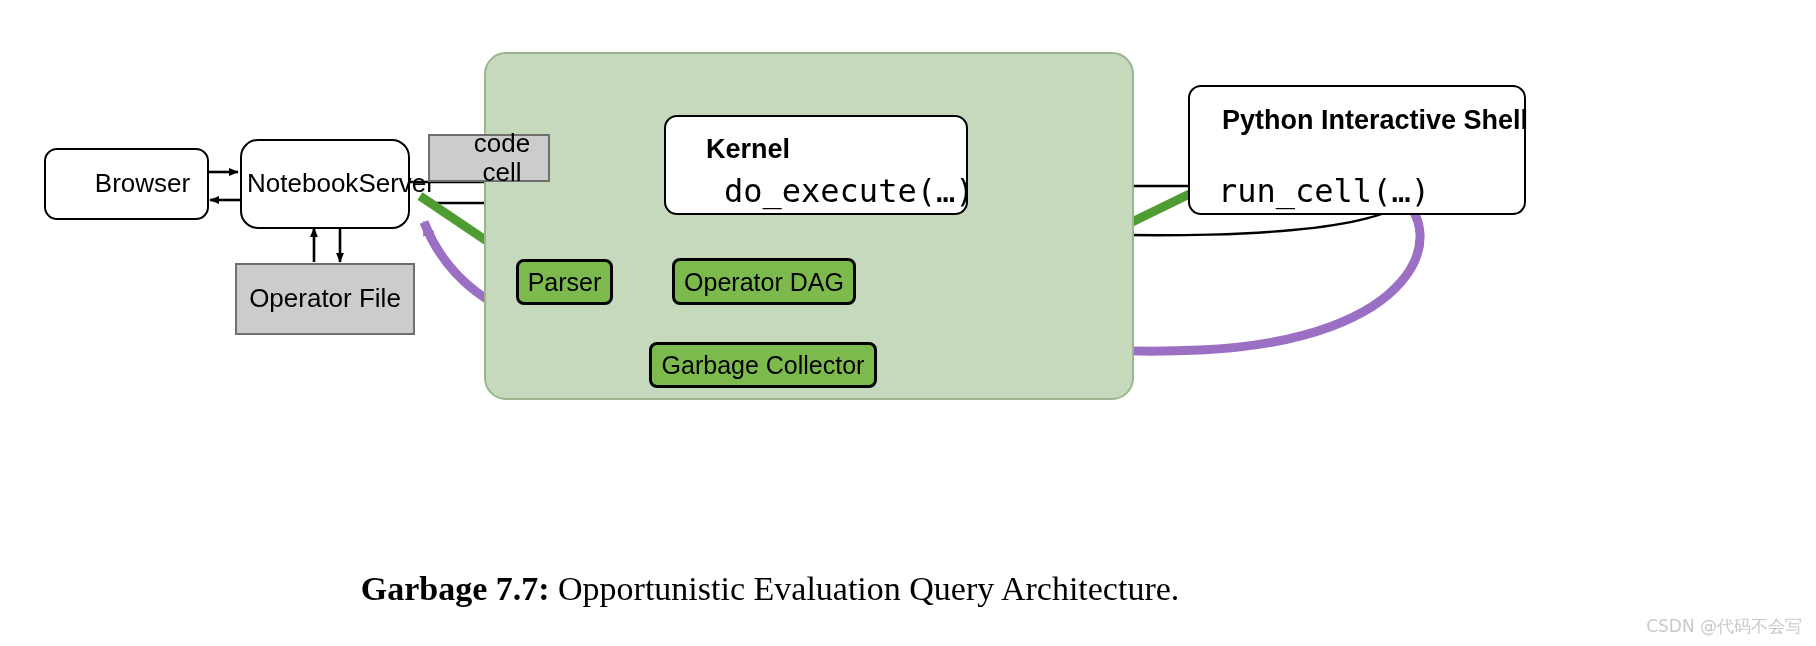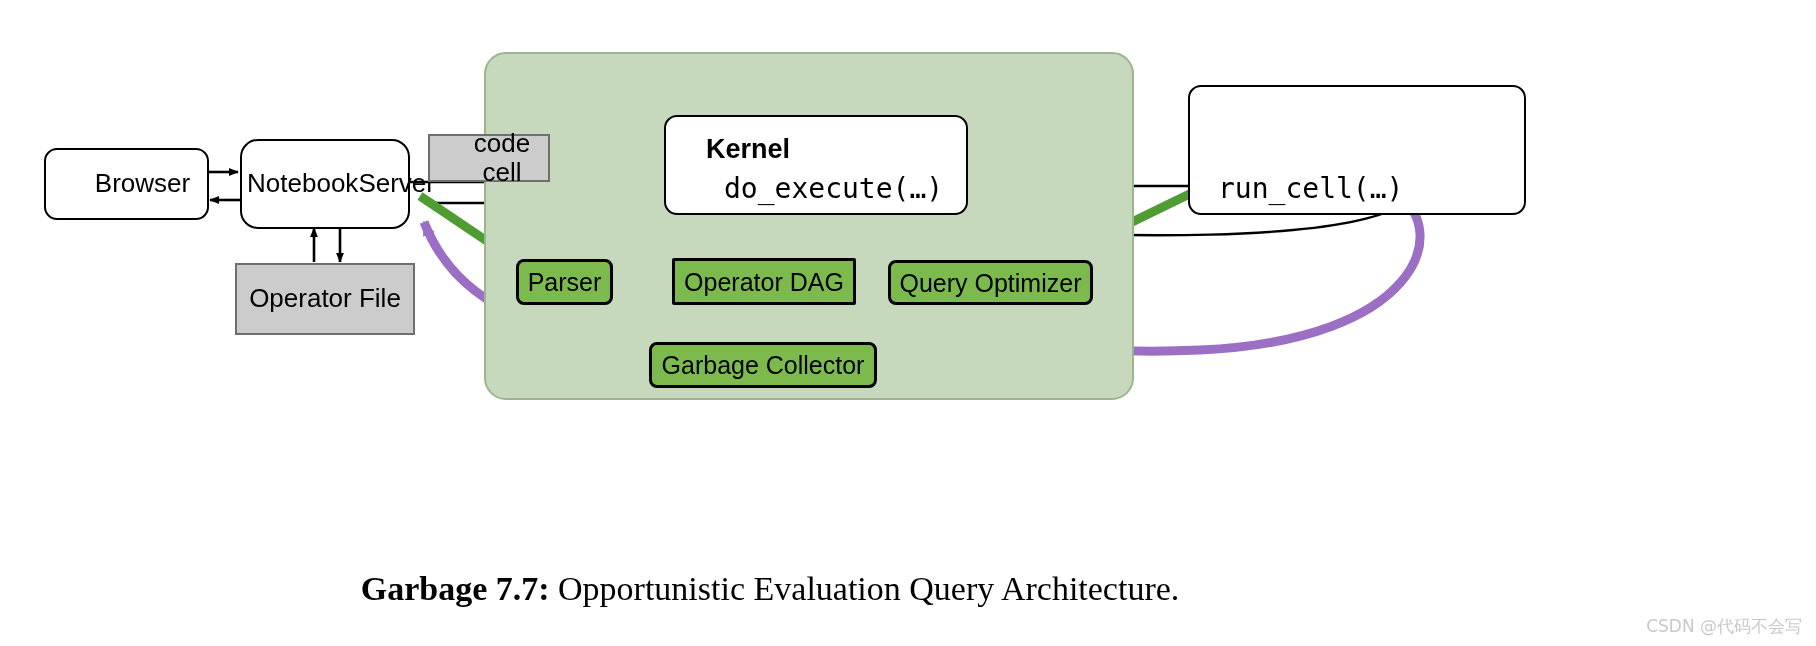--- a/index.html
+++ b/index.html
@@ -45,21 +45,21 @@
     background: #cccccc;
     border: 2.2px solid #6f6f6f;
     font-size: 26px;
   }
   .green-node {
     background: #7cba4e;
     border: 3px solid #000000;
     font-size: 25px;
   }
   .green-node.rounded { border-radius: 8px; }
-  .green-node.square  { border-radius: 2px; align-items: center; }
+  .green-node.square  { border-radius: 8px; align-items: center; }
   .group-box {
     position: absolute;
     box-sizing: border-box;
     background: #c6d9bd;
     border: 2.4px solid #9bb58f;
     border-radius: 22px;
   }
   .group-title {
     position: absolute;
     font-weight: bold;
@@ -71,21 +71,21 @@
     position: absolute;
     font-weight: bold;
     font-size: 27px;
     color: #000000;
     white-space: nowrap;
     text-align: center;
   }
   .mono-label {
     position: absolute;
     font-family: "DejaVu Sans Mono", "Liberation Mono", monospace;
-    font-size: 28px;
+    font-size: 32px;
     color: #000000;
     white-space: nowrap;
   }
   .caption {
     position: absolute;
     left: 0;
     top: 570px;
     width: 1540px;
     text-align: center;
     font-family: "Liberation Serif", "DejaVu Serif", serif;
@@ -204,33 +204,31 @@
 
   <div class="nodebox gray-node" style="left:428px; top:134px; width:122px; height:48px;padding-left:26px;">
     <span>code cell</span>
   </div>
 
   <div class="nodebox white-node" style="left:664px; top:115px; width:304px; height:100px;"></div>
   <div class="panel-title" style="left:706px; top:134px;">Kernel</div>
   <div class="mono-label" style="left:724px; top:172px;">do_execute(…)</div>
 
   <div class="nodebox white-node" style="left:1188px; top:85px; width:338px; height:130px;"></div>
+  <div class="panel-title" style="left:1222px; top:105px;">Python Interactive Shell</div>
   <div class="mono-label" style="left:1218px; top:172px;">run_cell(…)</div>
 
   <div class="nodebox green-node rounded" style="left:516px; top:259px; width:97px; height:46px;">
     <span>Parser</span>
   </div>
 
   <div class="nodebox green-node square" style="left:672px; top:258px; width:184px; height:47px;">
     <span>Operator DAG</span>
   </div>
 
-  <div class="nodebox green-node rounded" style="left:888px; top:260px; width:205px; height:45px;">
-    <span>Query Optimizer</span>
-  </div>
 
   <div class="nodebox green-node rounded" style="left:649px; top:342px; width:228px; height:46px;">
     <span>Garbage Collector</span>
   </div>
 
   <div class="caption">
     <b>Garbage 7.7:</b>
     <span>Opportunistic Evaluation Query Architecture.</span>
   </div>
 

